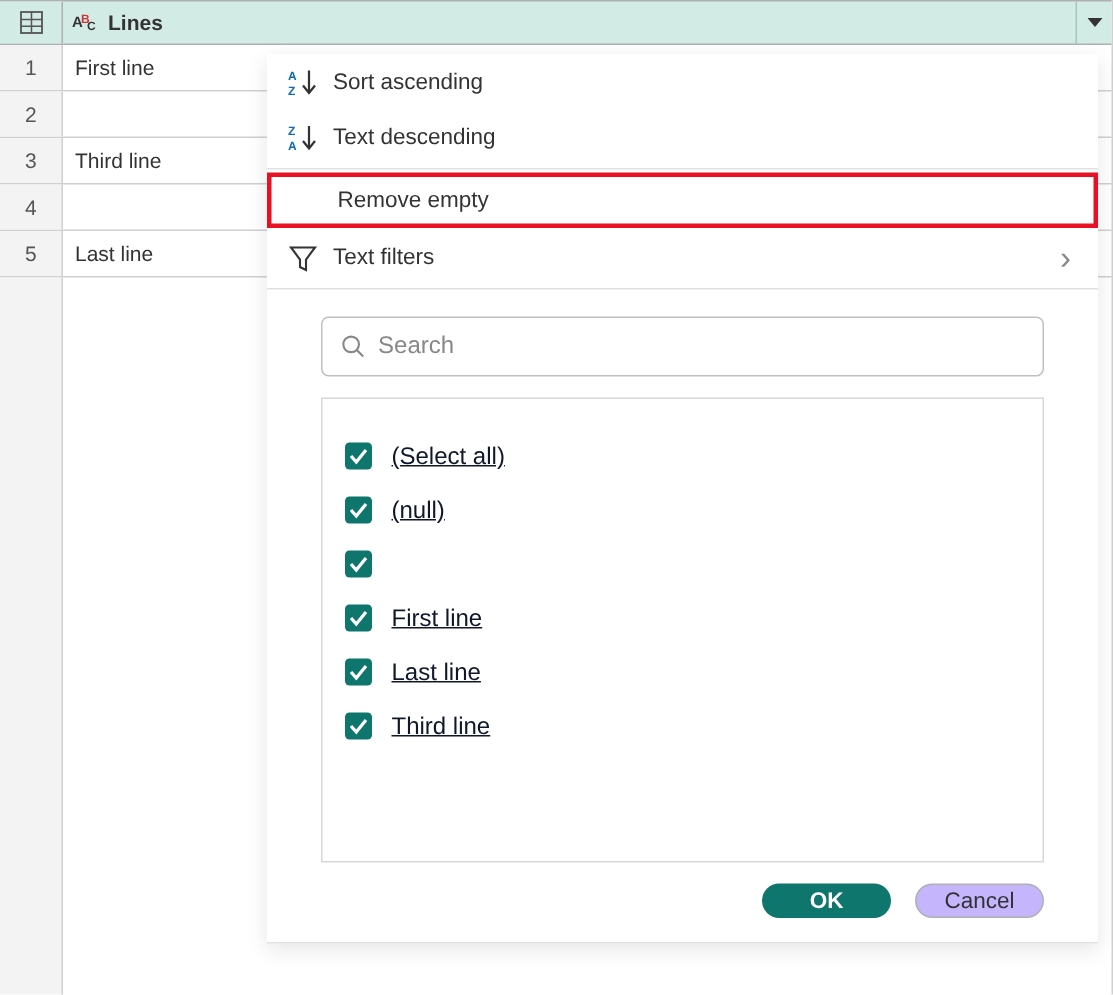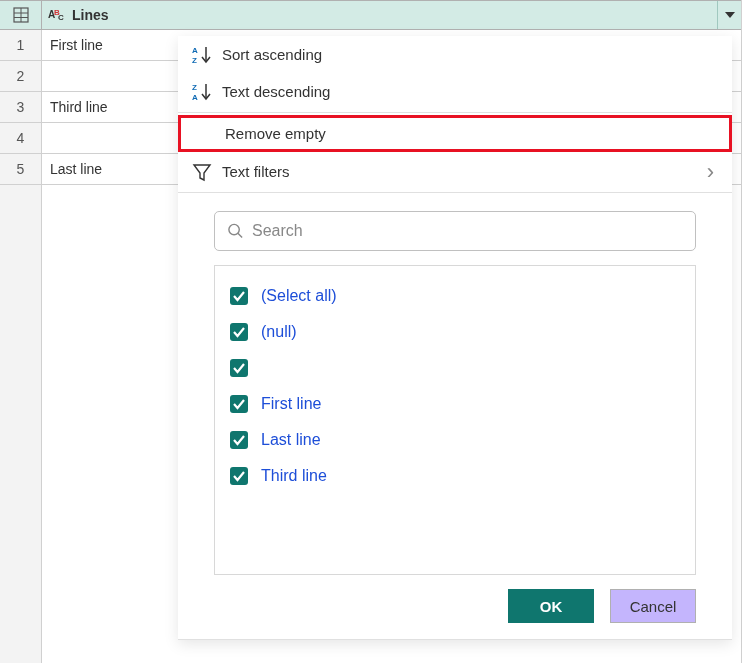--- a/index.html
+++ b/index.html
@@ -146,36 +146,37 @@
       background: transparent;
     }
     .search-box input::placeholder { color: #888; }
     .filter-list {
       margin: 6px 36px 0 36px;
       border: 1px solid #d8d8d8;
       padding: 12px 14px 80px 14px;
     }
     .check-row {
       display: flex;
-      align-items: center;
+      align-items: flex-end;
       min-height: 36px;
       gap: 12px;
       font-size: 16px;
-      color: #1d4ed8;
+      color: #0f172a;
+      text-decoration: underline;
     }
     .btn-row {
       display: flex;
       justify-content: flex-end;
       gap: 16px;
       padding: 14px 36px 0 36px;
     }
     .btn {
       min-width: 86px;
-      height: 34px;
-      border-radius: 0;
+      height: 23px;
+      border-radius: 14px;
       font-size: 15px;
       cursor: pointer;
       display: flex;
       align-items: center;
       justify-content: center;
     }
     .btn-ok {
       background: #0f766e;
       border: 1px solid #0f766e;
       color: #fff;

